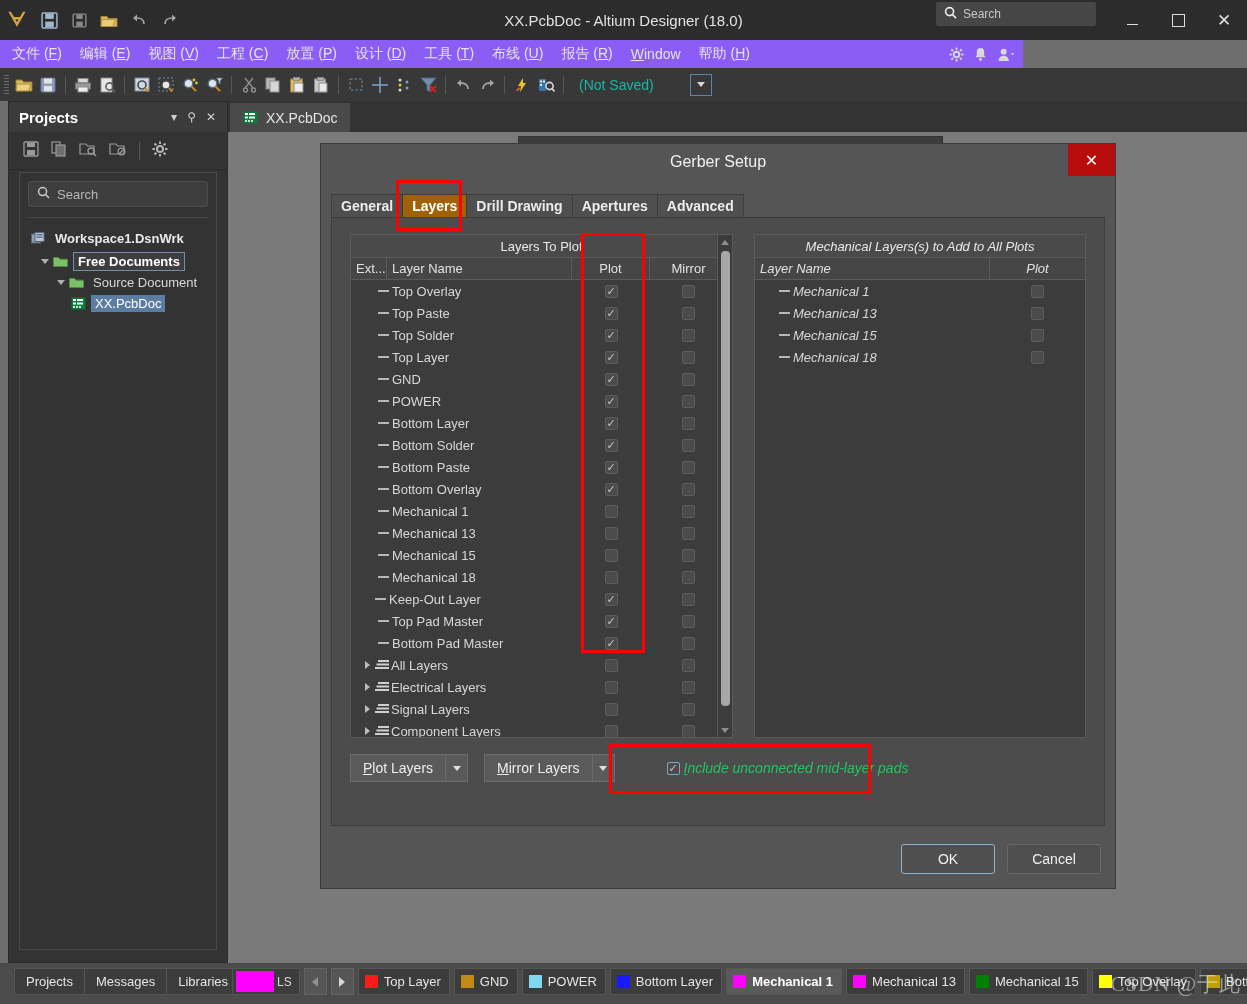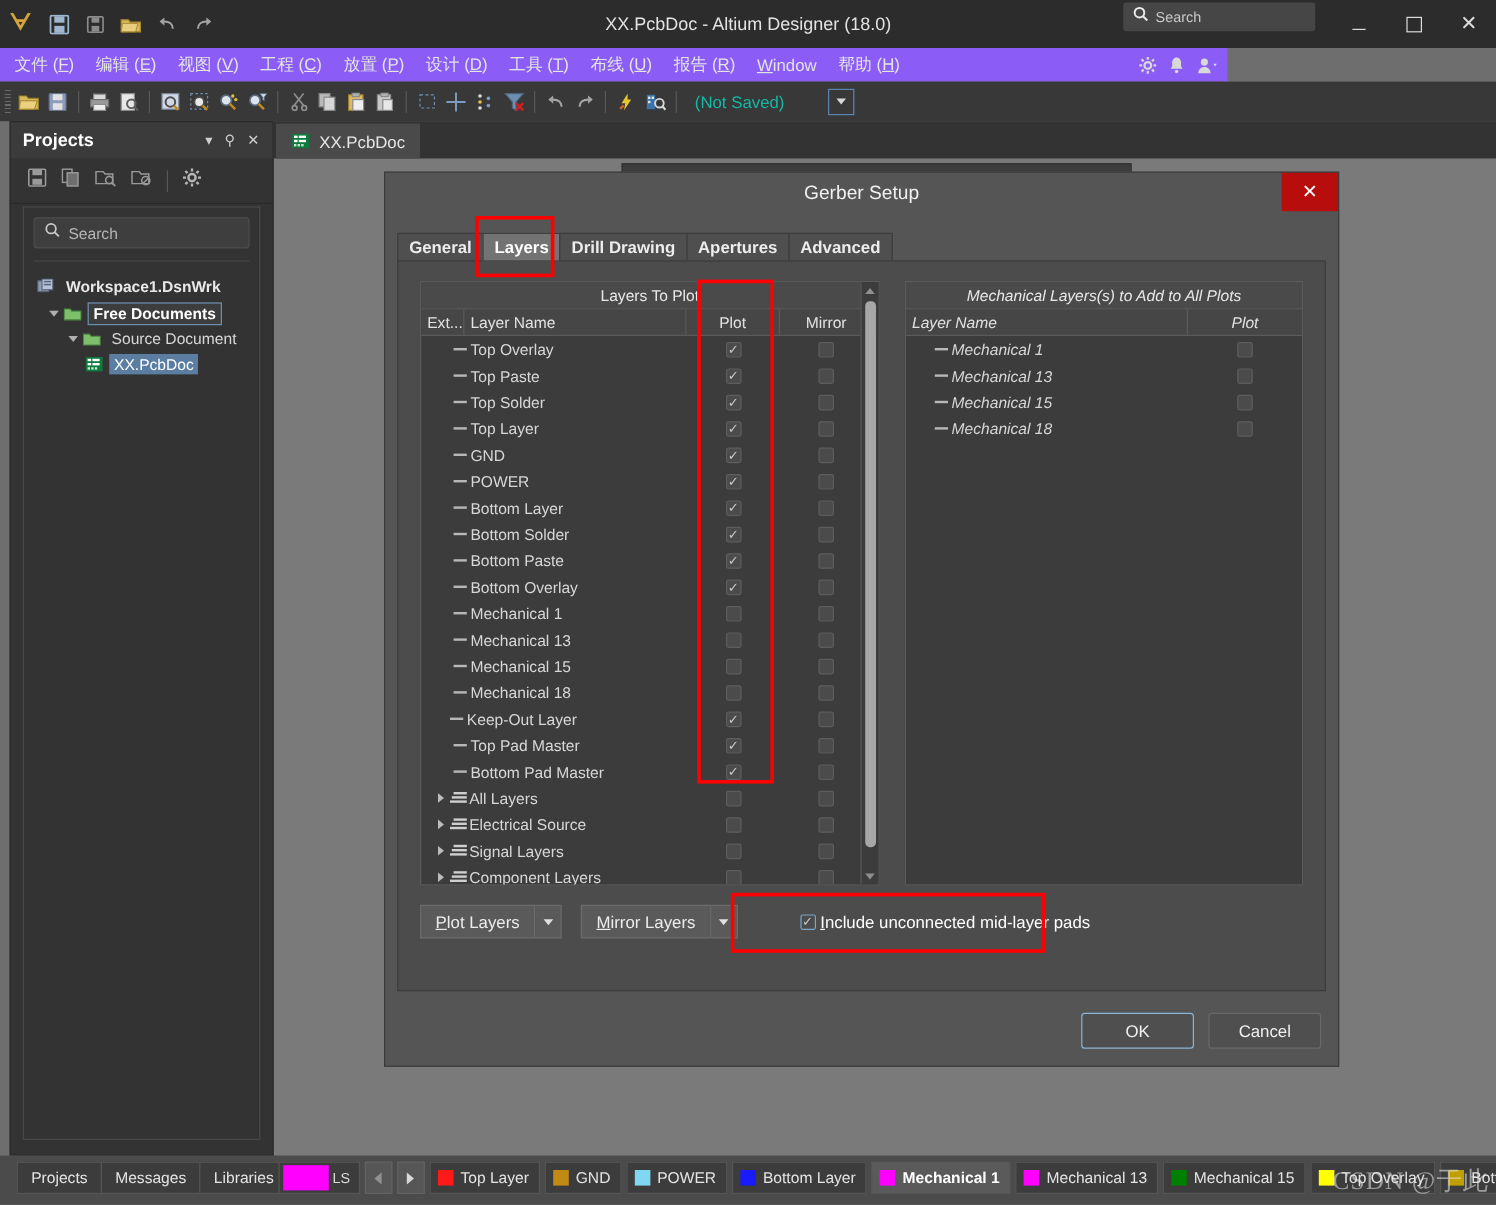--- a/index.html
+++ b/index.html
@@ -109,21 +109,21 @@
     background: #555555; border: 1px solid #3b3b3b;
   }
   .dlg-title { height: 36px; color: #f0f0f0; font-size: 16px;
                display: flex; align-items: center; justify-content: center; }
   .dlg-x { position: absolute; right: 0px; top: 0px; width: 47px; height: 32px;
            background: #b80d0d; color: #ffffff; font-size: 16px;
            display: flex; align-items: center; justify-content: center; }
   .tabstrip { position: absolute; left: 10px; top: 50px; display: flex; align-items: flex-end; z-index: 4; font-weight: bold; }
   .dtab { height: 24px; padding: 0 9px; background: #4f4f4f; border: 1px solid #3d3d3d;
           color: #ececec; font-size: 14px; display: flex; align-items: center; margin-right: -1px; }
-  .dtab.active { background: #737373; color: #ffffff; }
+  .dtab.active { background: #a16207; color: #ffffff; }
   .dlg-inner { position: absolute; left: 10px; top: 73px; right: 10px; bottom: 62px;
                background: #4c4c4c; border: 1px solid #3d3d3d; }
 
   .lists { position: absolute; left: 18px; top: 16px; right: 18px; height: 504px; display: flex; }
   .lbox { background: #3c3c3c; border: 1px solid #5a5a5a; position: relative; }
   .lbox.left { width: 392px; }
   .lbox.right { width: 332px; margin-left: 21px; font-style: italic; }
   .lbox-cap { height: 23px; background: #4a4a4a; border-bottom: 1px solid #5a5a5a;
               display: flex; align-items: center; justify-content: center;
               color: #e8e8e8; font-size: 13px; }
@@ -162,21 +162,21 @@
                     display: flex; align-items: center; padding: 0 12px; }
   .splitbtn .arrp { width: 22px; background: #5a5a5a; border: 1px solid #6b6b6b; border-left: none;
                     display: flex; align-items: center; justify-content: center; }
   .splitbtn .arrp::after { content: ""; border-left: 4px solid transparent; border-right: 4px solid transparent;
                            border-top: 5px solid #e0e0e0; }
   .inc-wrap { display: flex; align-items: center; margin-left: 52px; }
   .cbox-blue { width: 13px; height: 13px; background: #4b4b4b; border: 1px solid #7aa6cc; border-radius: 2px;
                display: flex; align-items: center; justify-content: center; margin-right: 4px; }
   .cbox-blue::after { content: "✓"; color: #c6c6c6; font-size: 11px; line-height: 11px;
                       font-family: "DejaVu Sans", sans-serif; }
-  .inc-lbl { color: #ffffff; font-size: 14px; }
+  .inc-lbl { color: #22c55e; font-size: 14px; font-style: italic; }
 
   .dlg-foot { position: absolute; right: 14px; bottom: 14px; display: flex; gap: 12px; }
   .dbtn { width: 94px; height: 30px; background: #4f4f4f; border: 1px solid #686868; border-radius: 3px;
           color: #f0f0f0; font-size: 14px; display: flex; align-items: center; justify-content: center; }
   .dbtn.primary { border-color: #8fb3d4; }
 
   
   .redbox { position: absolute; border: 3px solid #ff0000; pointer-events: none; z-index: 9; }
 
   
@@ -825,21 +825,21 @@
               <div class="row">
                 <div class="nm" style="width:221px;padding-left:6px">
                   <span class="grp-exp"></span>
                   <span class="stack-ico">
                     <svg width="15" height="13" viewBox="0 0 15 13">
                       <rect x="3" y="1" width="11" height="2" fill="#cfcfcf"></rect>
                       <rect x="1.5" y="4.5" width="12.5" height="2" fill="#cfcfcf"></rect>
                       <rect x="0" y="8" width="14" height="2" fill="#cfcfcf"></rect>
                     </svg>
                   </span>
-                  <span>Electrical Source</span>
+                  <span>Electrical Layers</span>
                 </div>
                 <div class="cb-cell" style="width:78px">
                   <span class="cbox"></span>
                 </div>
                 <div class="cb-cell" style="width:77px">
                   <span class="cbox"></span>
                 </div>
               </div>
               <div class="row">
                 <div class="nm" style="width:221px;padding-left:6px">

